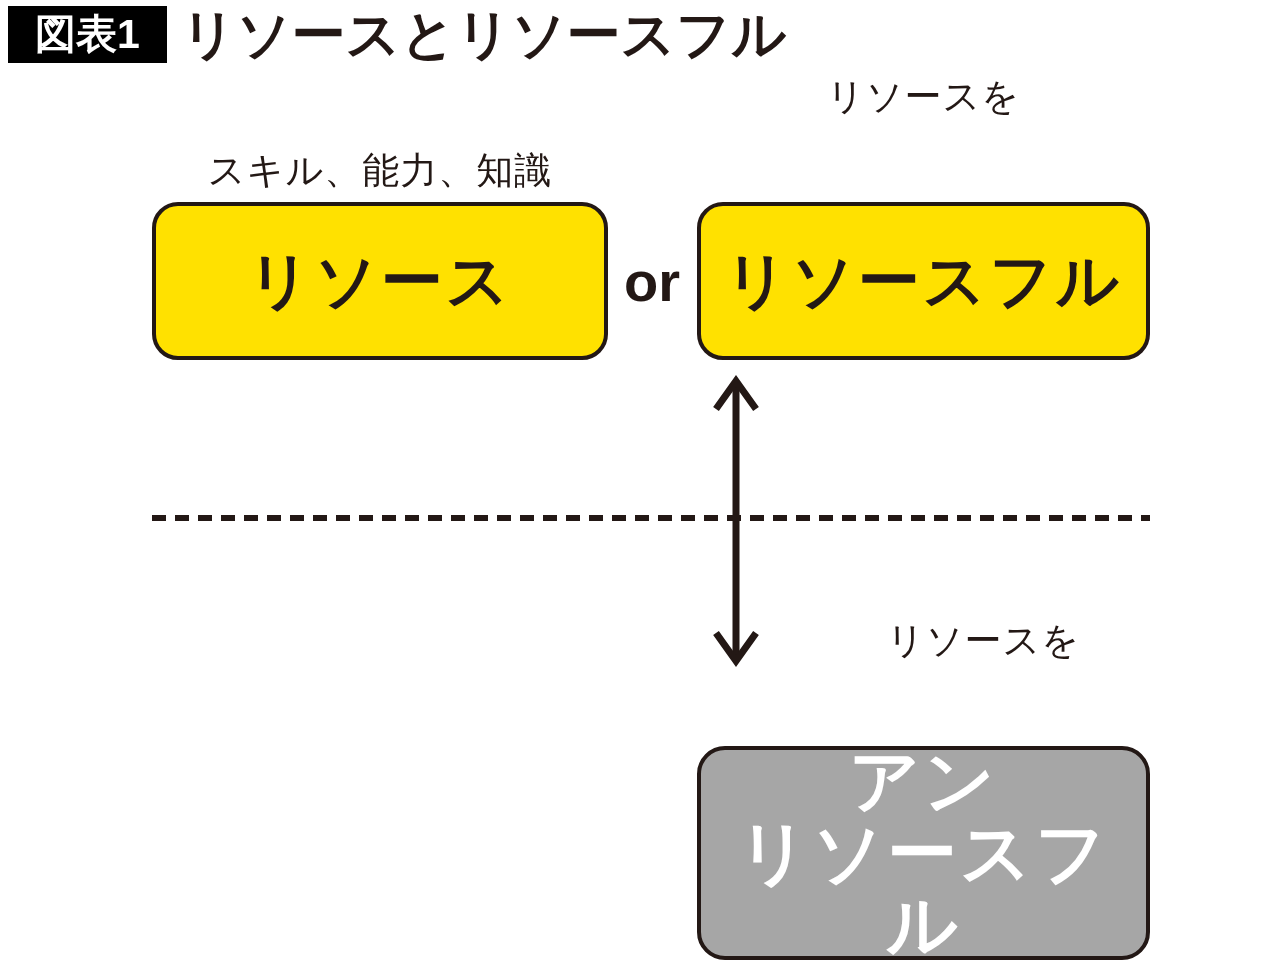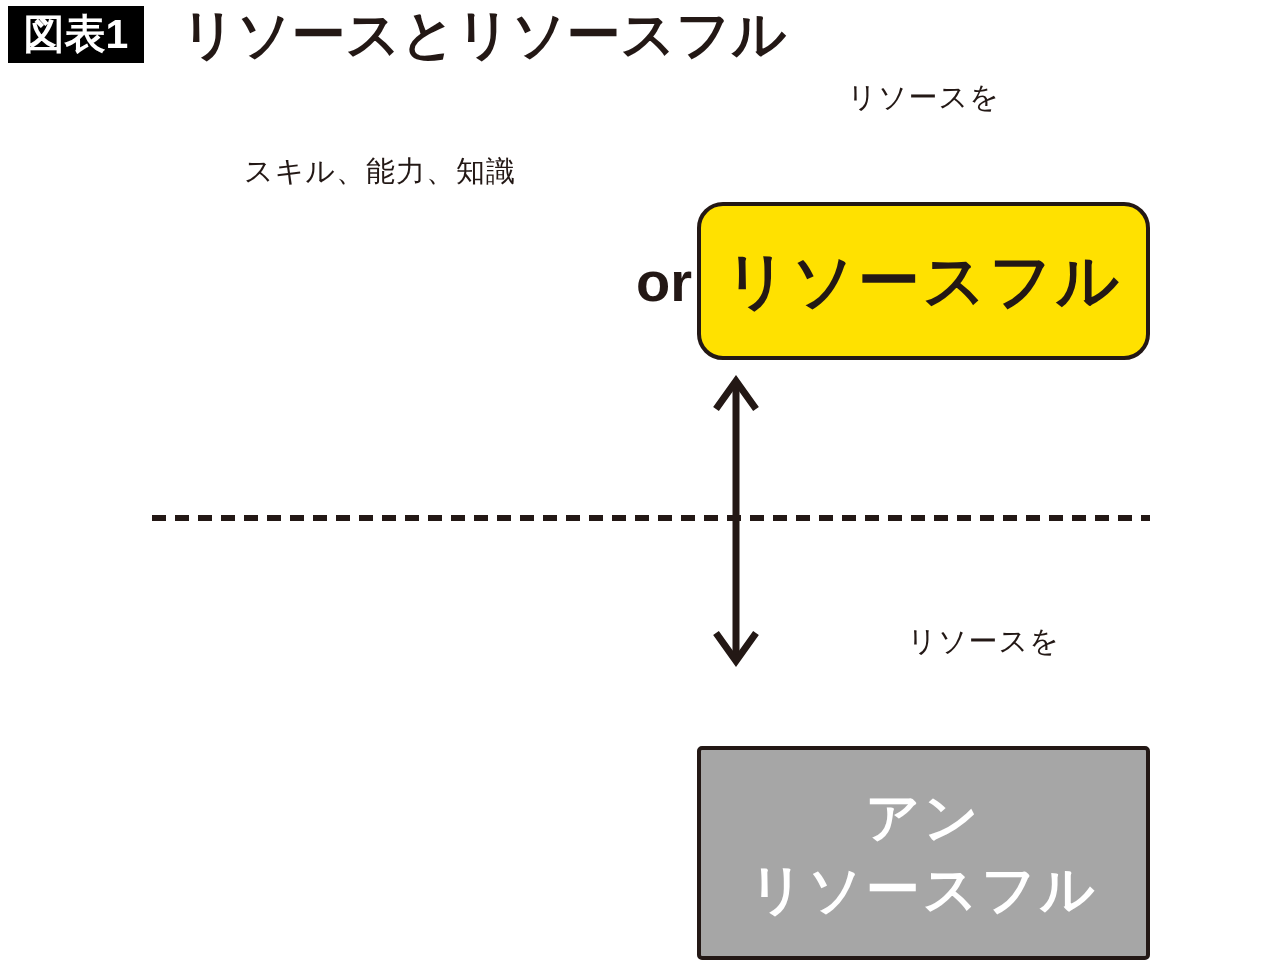--- a/index.html
+++ b/index.html
@@ -17,21 +17,21 @@
     -webkit-font-smoothing: antialiased;
   }
 
   
   #figure-root { position: absolute; inset: 0; }
 
   .title-badge {
     position: absolute;
     left: 8px;
     top: 6px;
-    width: 136px;
+    width: 159px;
     height: 57px;
     background: #000000;
     color: #ffffff;
     font-size: 41px;
     font-weight: 700;
     line-height: 57px;
     text-align: center;
     letter-spacing: 0px;
     box-sizing: border-box;
   }
@@ -44,21 +44,21 @@
     font-size: 54px;
     font-weight: 700;
     color: #231815;
     white-space: nowrap;
   }
 
   
   .caption {
     position: absolute;
     font-weight: 400;
-    font-size: 29px;
+    font-size: 37px;
     line-height: 48px;
     color: #231815;
     white-space: nowrap;
     letter-spacing: 1px;
   }
   .caption.centered { text-align: center; }
 
   #caption-skills {
     left: 152px;
     top: 147px;
@@ -108,37 +108,37 @@
     border-radius: 26px;
     color: #231815;
     font-size: 62px;
   }
   #box-unresourceful {
     left: 697px;
     top: 746px;
     width: 453px;
     height: 214px;
     background: #A6A6A6;
-    border-radius: 5px;
+    border-radius: 28px;
     color: #ffffff;
-    font-size: 54px;
+    font-size: 70px;
     line-height: 72px;
     flex-direction: column;
   }
   #box-unresourceful .box-line { display: block; }
 
   
   #or-label {
     position: absolute;
     left: 612px;
     top: 243px;
     width: 80px;
     height: 78px;
     line-height: 78px;
-    text-align: right;
+    text-align: center;
     font-size: 56px;
     font-weight: 700;
     color: #231815;
   }
 
   
   #dashed-divider {
     position: absolute;
     left: 152px;
     top: 515px;
@@ -168,20 +168,23 @@
   <div class="title-text">リソースとリソースフル</div>
 
   <div class="caption centered" id="caption-skills">
     <span class="cap-line">スキル、能力、知識</span>
   </div>
 
   <div class="caption centered" id="caption-resourceful">
     <span class="cap-line">リソースを</span>
   </div>
 
+  <div class="node-box" id="box-resource">
+    <span>リソース</span>
+  </div>
 
   <div id="or-label">or</div>
 
   <div class="node-box" id="box-resourceful">
     <span>リソースフル</span>
   </div>
 
   <svg id="double-arrow" viewBox="0 0 72 292">
     <line x1="36" y1="8" x2="36" y2="284" stroke="#231815" stroke-width="7"></line>
     <polyline points="16,34 36,6 56,34" fill="none" stroke="#231815" stroke-width="7" stroke-linecap="butt" stroke-linejoin="miter"></polyline>

